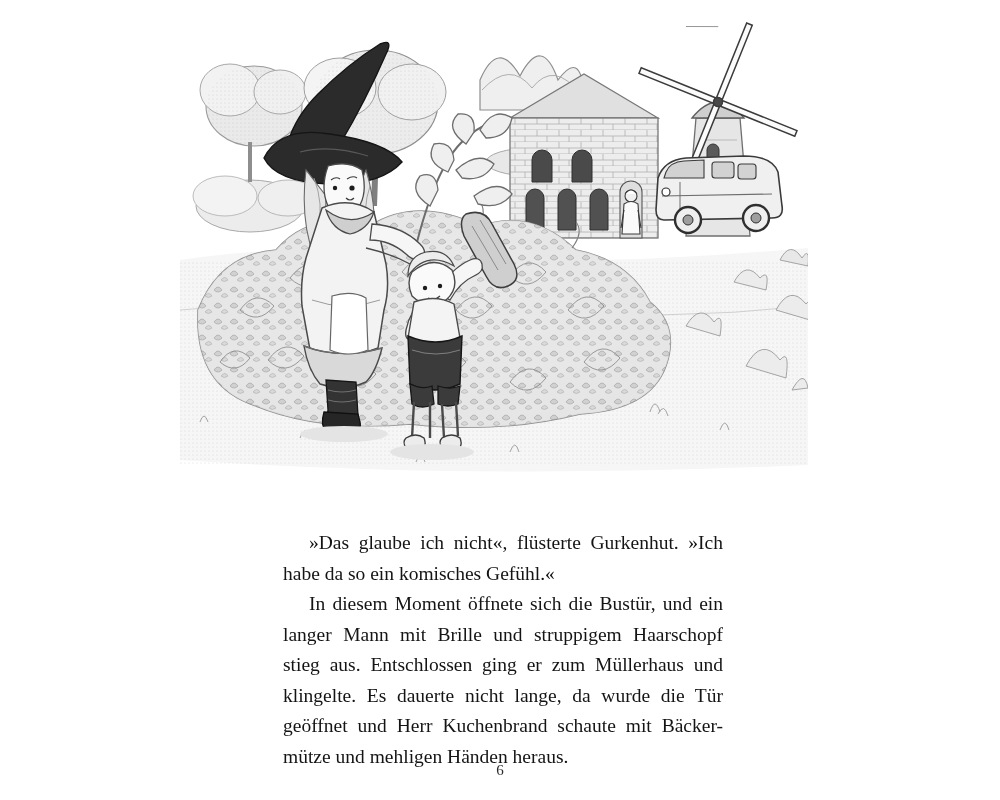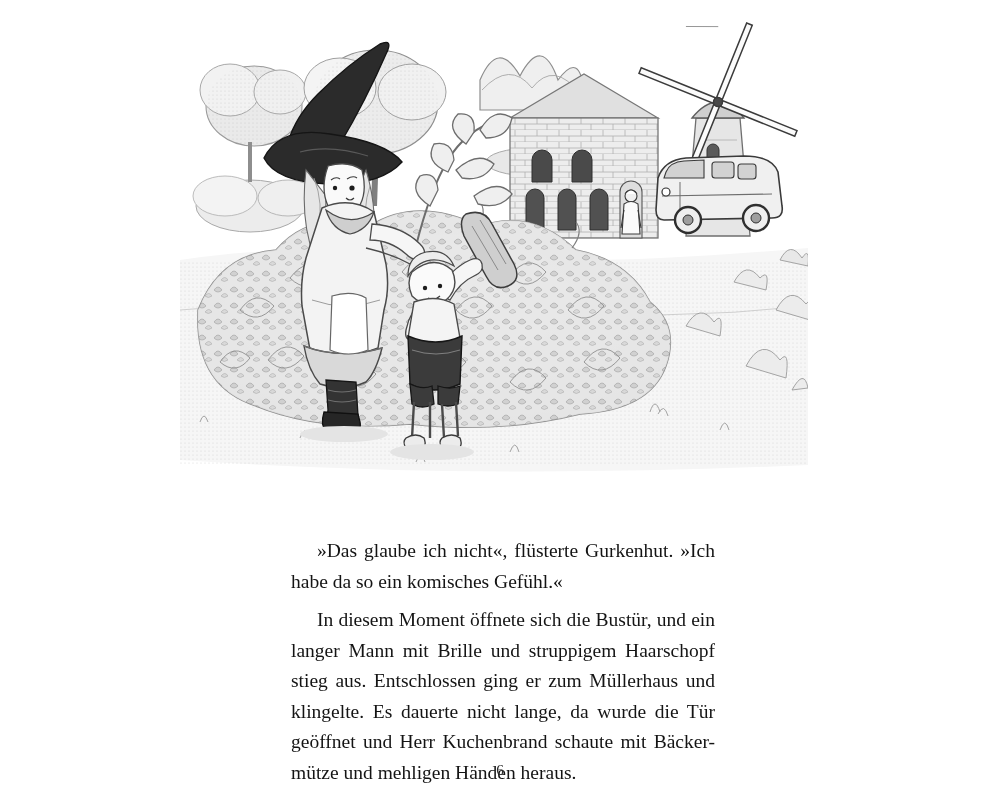--- a/index.html
+++ b/index.html
@@ -44,21 +44,21 @@
     width: 440px;
     font-family: "Liberation Serif", serif;
     font-size: 19.5px;
     line-height: 30.5px;
     color: #141414;
     text-align: justify;
     text-justify: inter-word;
     hyphens: manual;
   }
   .textblock p {
-    margin: 8px;
+    margin: 0;
   }
   .textblock p.indent {
     text-indent: 26px;
   }
 
   
   .folio {
     position: absolute;
     left: 0;
     top: 762px;

